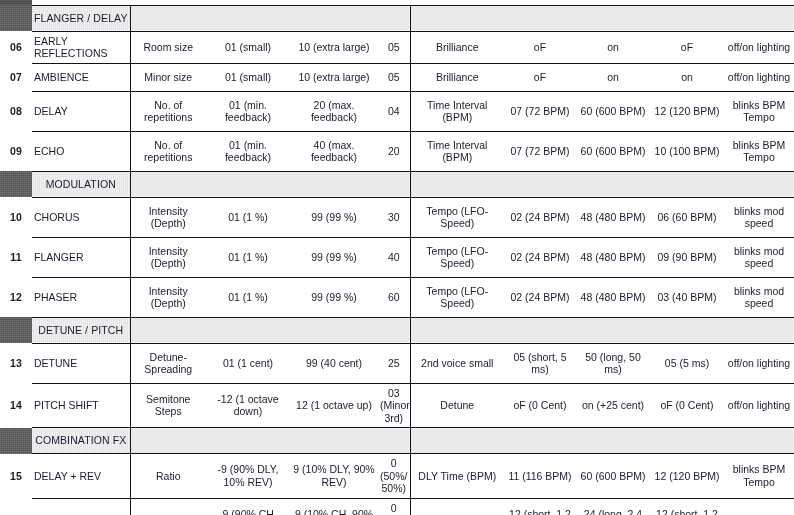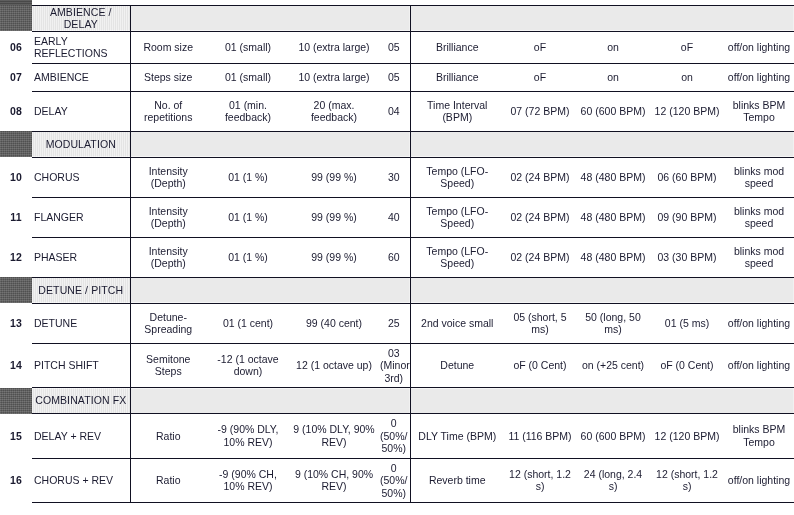--- a/index.html
+++ b/index.html
@@ -133,41 +133,41 @@
         <col class="c-p8">
         <col class="c-p9">
     </colgroup>
     <tbody>
         <tr class="topsliver">
           <td class="numcell"></td>
           <td colspan="10"></td>
         </tr>
         <tr class="sectionrow">
           <td class="numcell"></td>
-          <td class="sectionlabel vdiv-right">AMBIENCE / DELAY</td>
+          <td class="sectionlabel vdiv-right">FLANGER / DELAY</td>
           <td colspan="4" class="vdiv-right"></td>
           <td colspan="5"></td>
         </tr>
         <tr class="datarow" style="height: 28px;">
           <td class="numcell">06</td>
           <td class="namecell vdiv-right">EARLY REFLECTIONS</td>
           <td>Room size</td>
           <td>01 (small)</td>
           <td>10 (extra large)</td>
           <td class="vdiv-right">05</td>
           <td>Brilliance</td>
           <td>oF</td>
           <td>on</td>
           <td>oF</td>
           <td>off/on lighting</td>
         </tr>
         <tr class="datarow" style="height: 28px;">
           <td class="numcell">07</td>
           <td class="namecell vdiv-right">AMBIENCE</td>
-          <td>Steps size</td>
+          <td>Minor size</td>
           <td>01 (small)</td>
           <td>10 (extra large)</td>
           <td class="vdiv-right">05</td>
           <td>Brilliance</td>
           <td>oF</td>
           <td>on</td>
           <td>on</td>
           <td>off/on lighting</td>
         </tr>
         <tr class="datarow" style="height: 40px; margin-top: 35px;">
@@ -176,20 +176,33 @@
           <td>No. of repetitions</td>
           <td>01 (min. feedback)</td>
           <td>20 (max. feedback)</td>
           <td class="vdiv-right">04</td>
           <td>Time Interval (BPM)</td>
           <td>07 (72 BPM)</td>
           <td>60 (600 BPM)</td>
           <td>12 (120 BPM)</td>
           <td>blinks BPM Tempo</td>
         </tr>
+        <tr class="datarow" style="height: 40px;">
+          <td class="numcell">09</td>
+          <td class="namecell vdiv-right">ECHO</td>
+          <td>No. of repetitions</td>
+          <td>01 (min. feedback)</td>
+          <td>40 (max. feedback)</td>
+          <td class="vdiv-right">20</td>
+          <td>Time Interval (BPM)</td>
+          <td>07 (72 BPM)</td>
+          <td>60 (600 BPM)</td>
+          <td>10 (100 BPM)</td>
+          <td>blinks BPM Tempo</td>
+        </tr>
         <tr class="sectionrow">
           <td class="numcell"></td>
           <td class="sectionlabel vdiv-right">MODULATION</td>
           <td colspan="4" class="vdiv-right"></td>
           <td colspan="5"></td>
         </tr>
         <tr class="datarow" style="height: 40px; padding-left: 17px;">
           <td class="numcell">10</td>
           <td class="namecell vdiv-right">CHORUS</td>
           <td>Intensity (Depth)</td>
@@ -218,40 +231,40 @@
         <tr class="datarow" style="height: 40px;">
           <td class="numcell">12</td>
           <td class="namecell vdiv-right">PHASER</td>
           <td>Intensity (Depth)</td>
           <td>01 (1 %)</td>
           <td>99 (99 %)</td>
           <td class="vdiv-right">60</td>
           <td>Tempo (LFO-Speed)</td>
           <td>02 (24 BPM)</td>
           <td>48 (480 BPM)</td>
-          <td>03 (30 BPM)</td>
+          <td>03 (40 BPM)</td>
           <td>blinks mod speed</td>
         </tr>
         <tr class="sectionrow">
           <td class="numcell"></td>
           <td class="sectionlabel vdiv-right">DETUNE / PITCH</td>
           <td colspan="4" class="vdiv-right"></td>
           <td colspan="5"></td>
         </tr>
         <tr class="datarow" style="height: 40px;">
           <td class="numcell">13</td>
           <td class="namecell vdiv-right">DETUNE</td>
           <td>Detune-Spreading</td>
           <td>01 (1  cent)</td>
           <td>99 (40 cent)</td>
           <td class="vdiv-right">25</td>
           <td>2nd voice small</td>
           <td>05 (short, 5 ms)</td>
           <td>50 (long, 50 ms)</td>
-          <td>01 (5 ms)</td>
+          <td>05 (5 ms)</td>
           <td>off/on lighting</td>
         </tr>
         <tr class="datarow" style="height: 40px;">
           <td class="numcell">14</td>
           <td class="namecell vdiv-right">PITCH SHIFT</td>
           <td>Semitone Steps</td>
           <td>-12 (1 octave down)</td>
           <td>12 (1 octave up)</td>
           <td class="vdiv-right">03 (Minor 3rd)</td>
           <td>Detune</td>

